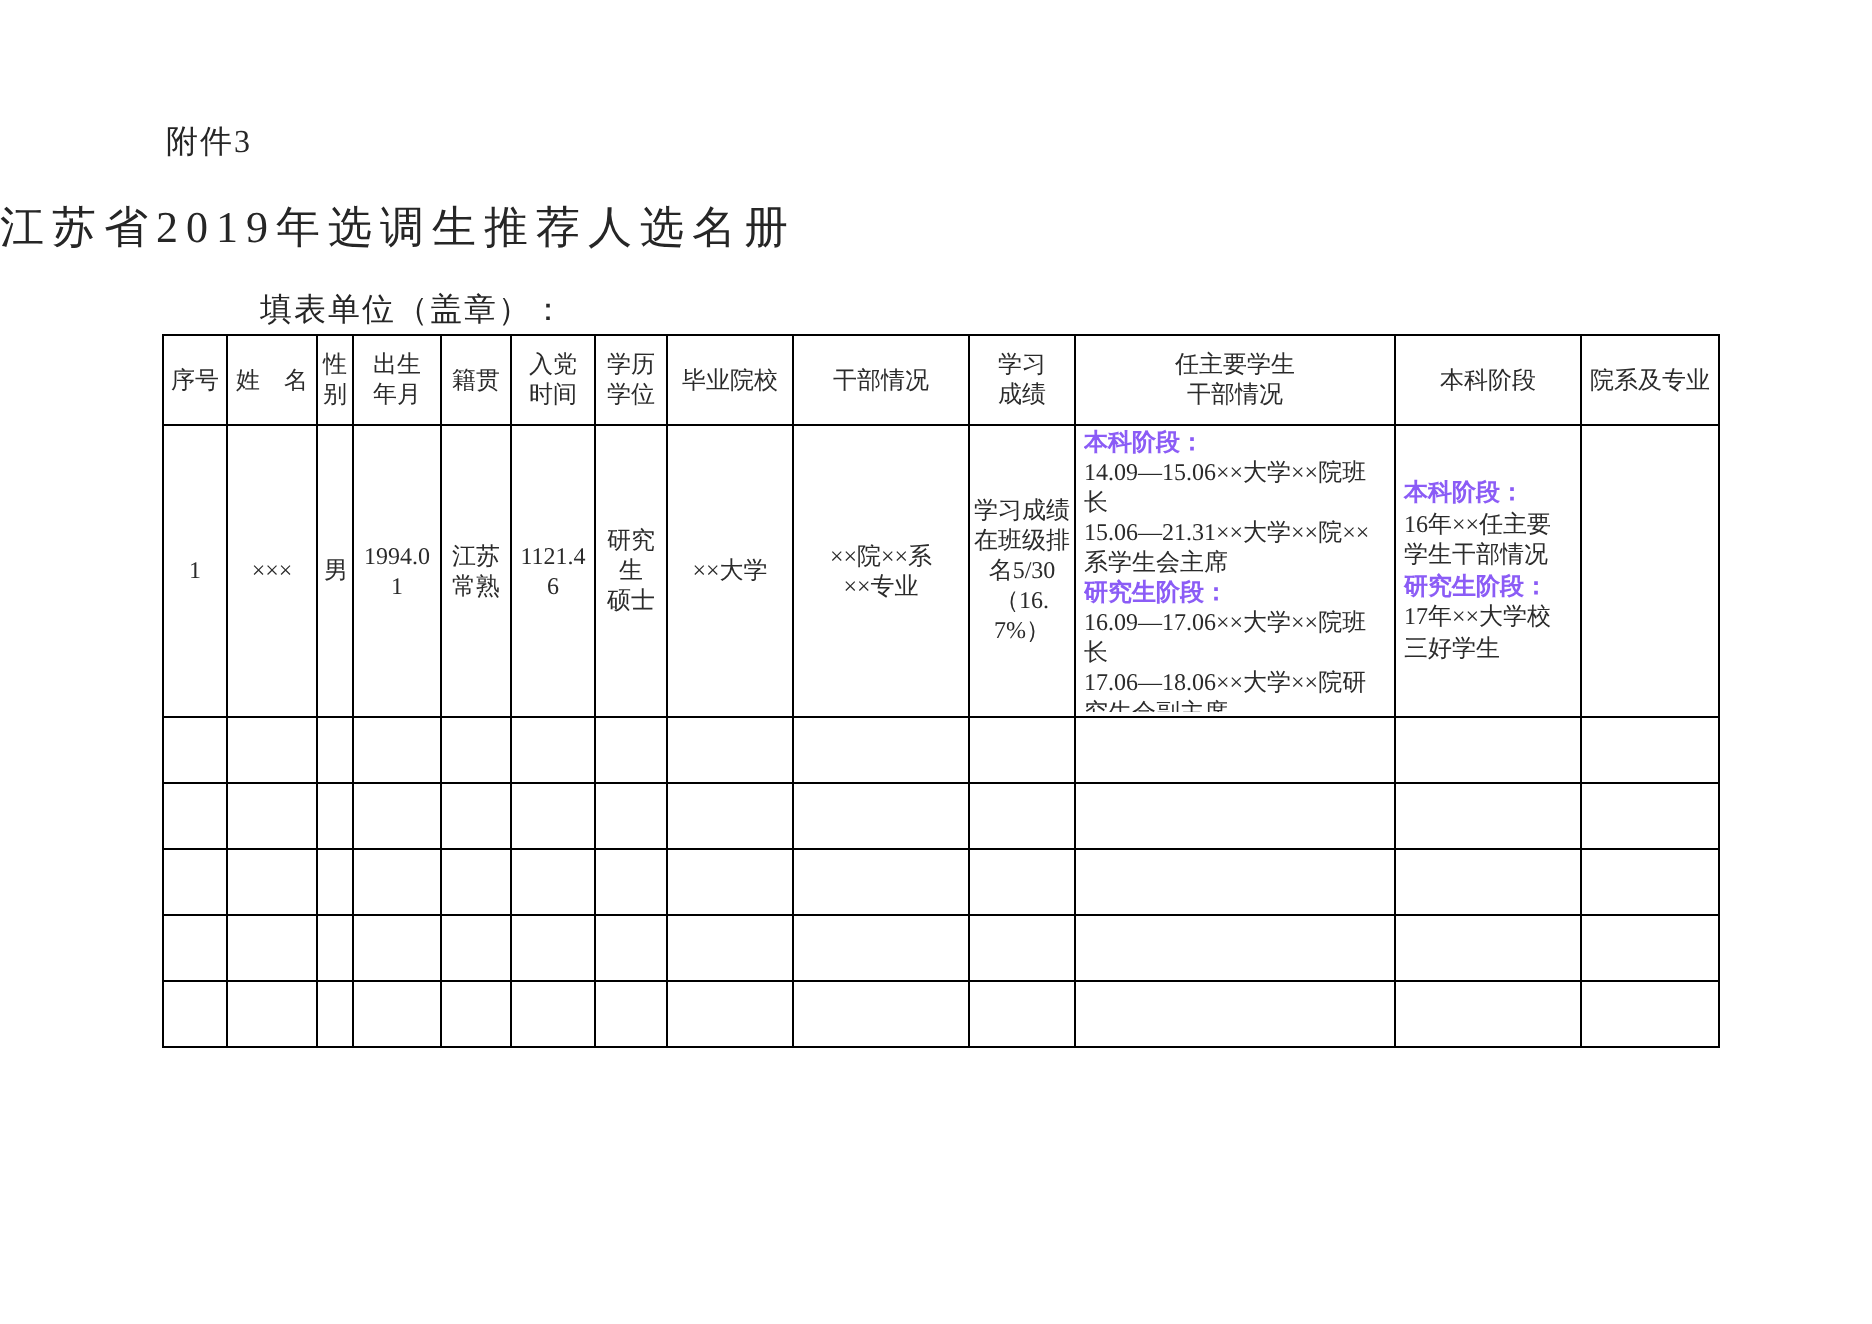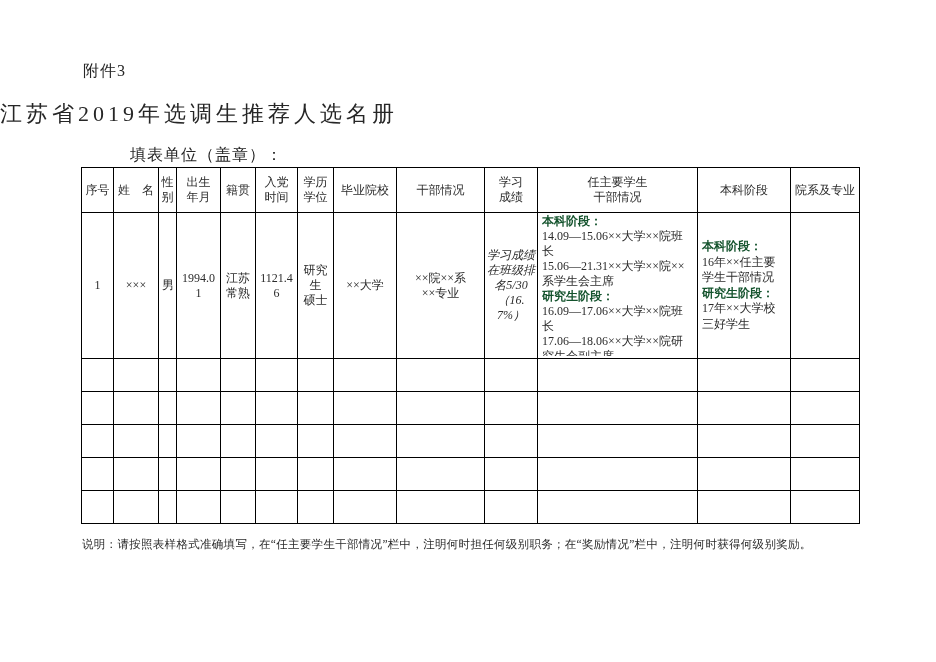--- a/index.html
+++ b/index.html
@@ -21,25 +21,25 @@
     border:1px solid #000;font-size:12px;font-weight:normal;
     text-align:center;vertical-align:middle;
     padding:0 3px;word-break:break-all;overflow:hidden;
     line-height:15px;color:#2b2b2b;
   }
   .roster th{white-space:pre-line;padding:0 1px;}
   tr.hdr-row{height:45px;}
   tr.data-row{height:146px;}
   tr.empty-row{height:33px;}
   td.pre{white-space:pre-line;}
-  td.score{padding:0 1px;font-style:italic;}
+  td.score{padding:0 1px;}
   td.cadre{vertical-align:top;text-align:left;padding:1px 4px;}
   .cadre-inner{height:142px;overflow:hidden;}
   td.awards{text-align:left;padding:1px 4px;line-height:15.5px;}
-  .sec-h{font-weight:bold;color:#14532d;}
+  .sec-h{font-weight:bold;color:#8b5cf6;}
   .thick-l{border-left-width:2px;}
   .thick-r{border-right-width:2px;}
 
   .note{position:absolute;left:82px;top:537px;width:820px;font-size:11.5px;
         letter-spacing:0.3px;color:#2b2b2b;}
 </style>
 </head>
 <body>
 
 <div class="page">
@@ -193,15 +193,14 @@
           <td></td>
           <td></td>
           <td></td>
           <td class="thick-l thick-r"></td>
           <td></td>
           <td></td>
     </tr>
   </tbody>
     </table>
 
-  <div class="note">说明：请按照表样格式准确填写，在“任主要学生干部情况”栏中，注明何时担任何级别职务；在“奖励情况”栏中，注明何时获得何级别奖励。</div>
 
 </div>
 
 </body></html>

